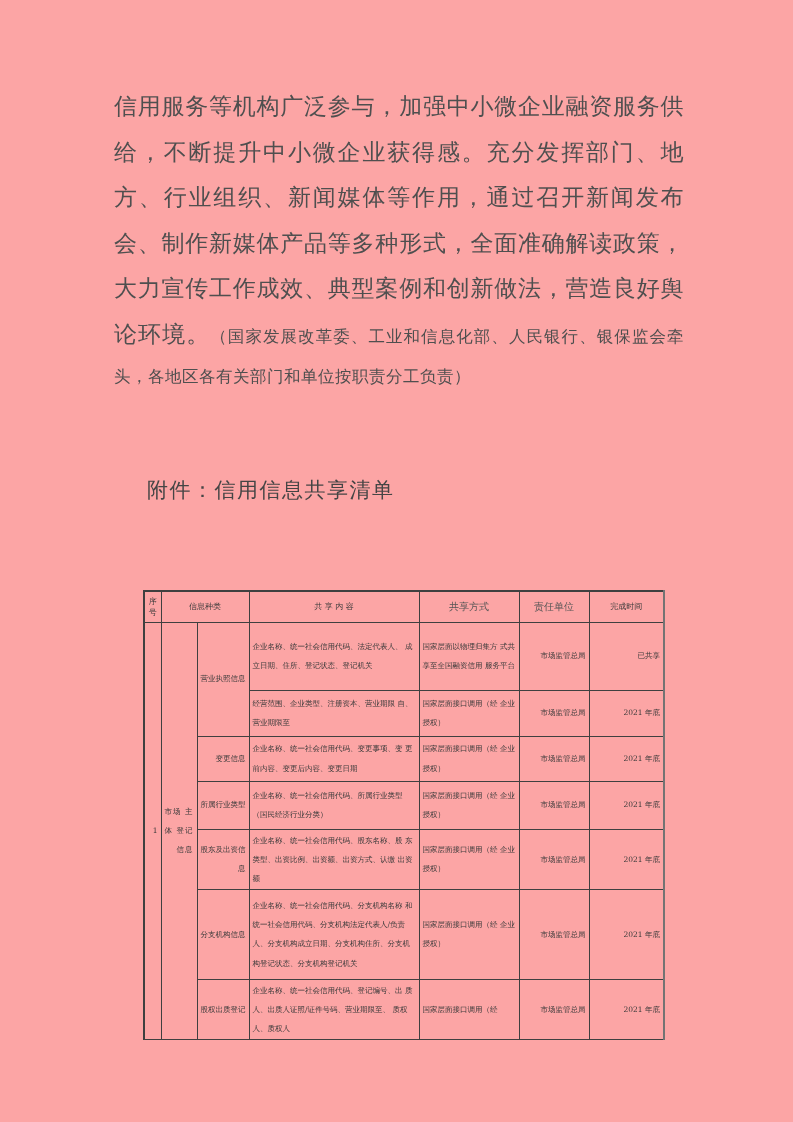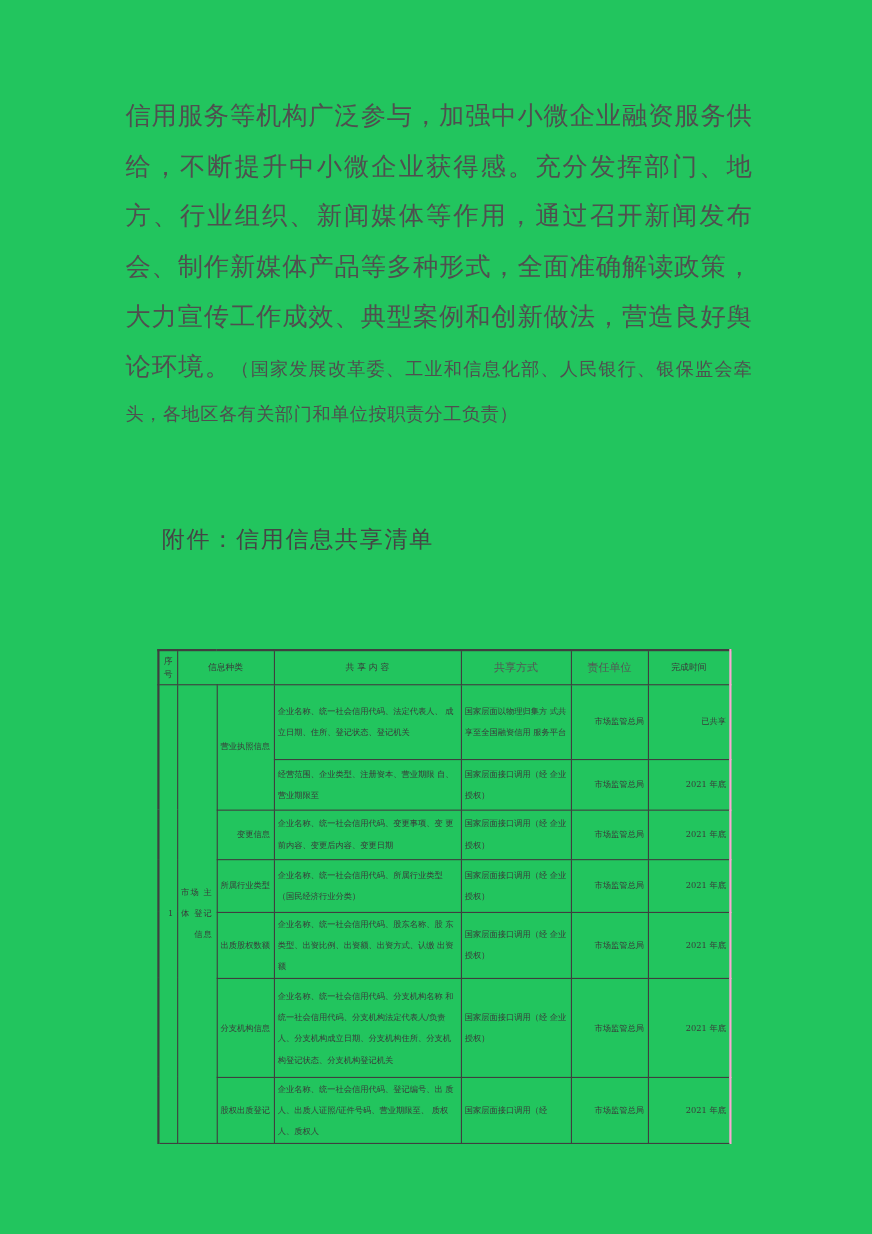--- a/index.html
+++ b/index.html
@@ -2,21 +2,21 @@
 <html><head>
 <meta charset="utf-8">
 <style>
   html,body { margin:0; padding:0; }
   body {
     width:793px; height:1122px;
     background:#ffffff;
     position:relative;
     font-family:"DejaVu Serif","Liberation Serif",serif;
   }
-  .page { position:absolute; inset:0; overflow:hidden; background:#22c55e; }
+  .page { position:absolute; inset:0; overflow:hidden; background:#fca5a5; }
 
   
   .para {
     position:absolute; left:114px; top:84px; width:570px;
     text-align:justify; color:#4f4f4f;
   }
   .para .big   { font-size:23px;   line-height:45.5px; letter-spacing:0.5px; }
   .para .small { font-size:16.5px; line-height:40px;   letter-spacing:0.5px; }
 
   
@@ -25,21 +25,21 @@
     font-size:21px; color:#454545; letter-spacing:1.5px;
   }
 
   
   .share-table {
     position:absolute; left:143px; top:590px; width:520px;
     border-collapse:collapse; table-layout:fixed;
     color:#3a3a3a;
     border-top:2px solid #3f3f3f;
     border-left:2px solid #3f3f3f;
-    border-right:2px solid #f9a8d4;
+    border-right:2px solid #737373;
   }
   .share-table th, .share-table td {
     border:1px solid #3f3f3f;
     padding:1px 3px;
     vertical-align:middle;
     word-break:break-all;
     font-weight:normal;
   }
   .share-table thead tr { height:31px; }
   .hb { font-size:8px;   font-weight:bold; text-align:center; }
@@ -109,21 +109,21 @@
         <td class="c">2021 年底</td>
       </tr>
       <tr class="r4">
         <td class="c">所属行业类型</td>
         <td class="content">企业名称、统一社会信用代码、所属行业类型 （国民经济行业分类）</td>
         <td class="method">国家层面接口调用（经 企业授权）</td>
         <td class="c">市场监管总局</td>
         <td class="c">2021 年底</td>
       </tr>
       <tr class="r5">
-        <td class="c">出质股权数额</td>
+        <td class="c">股东及出资信息</td>
         <td class="content">企业名称、统一社会信用代码、股东名称、股 东类型、出资比例、出资额、出资方式、认缴 出资额</td>
         <td class="method">国家层面接口调用（经 企业授权）</td>
         <td class="c">市场监管总局</td>
         <td class="c">2021 年底</td>
       </tr>
       <tr class="r6">
         <td class="c">分支机构信息</td>
         <td class="content">企业名称、统一社会信用代码、分支机构名称 和统一社会信用代码、分支机构法定代表人/负责 人、分支机构成立日期、分支机构住所、分支机 构登记状态、分支机构登记机关</td>
         <td class="method">国家层面接口调用（经 企业授权）</td>
         <td class="c">市场监管总局</td>

